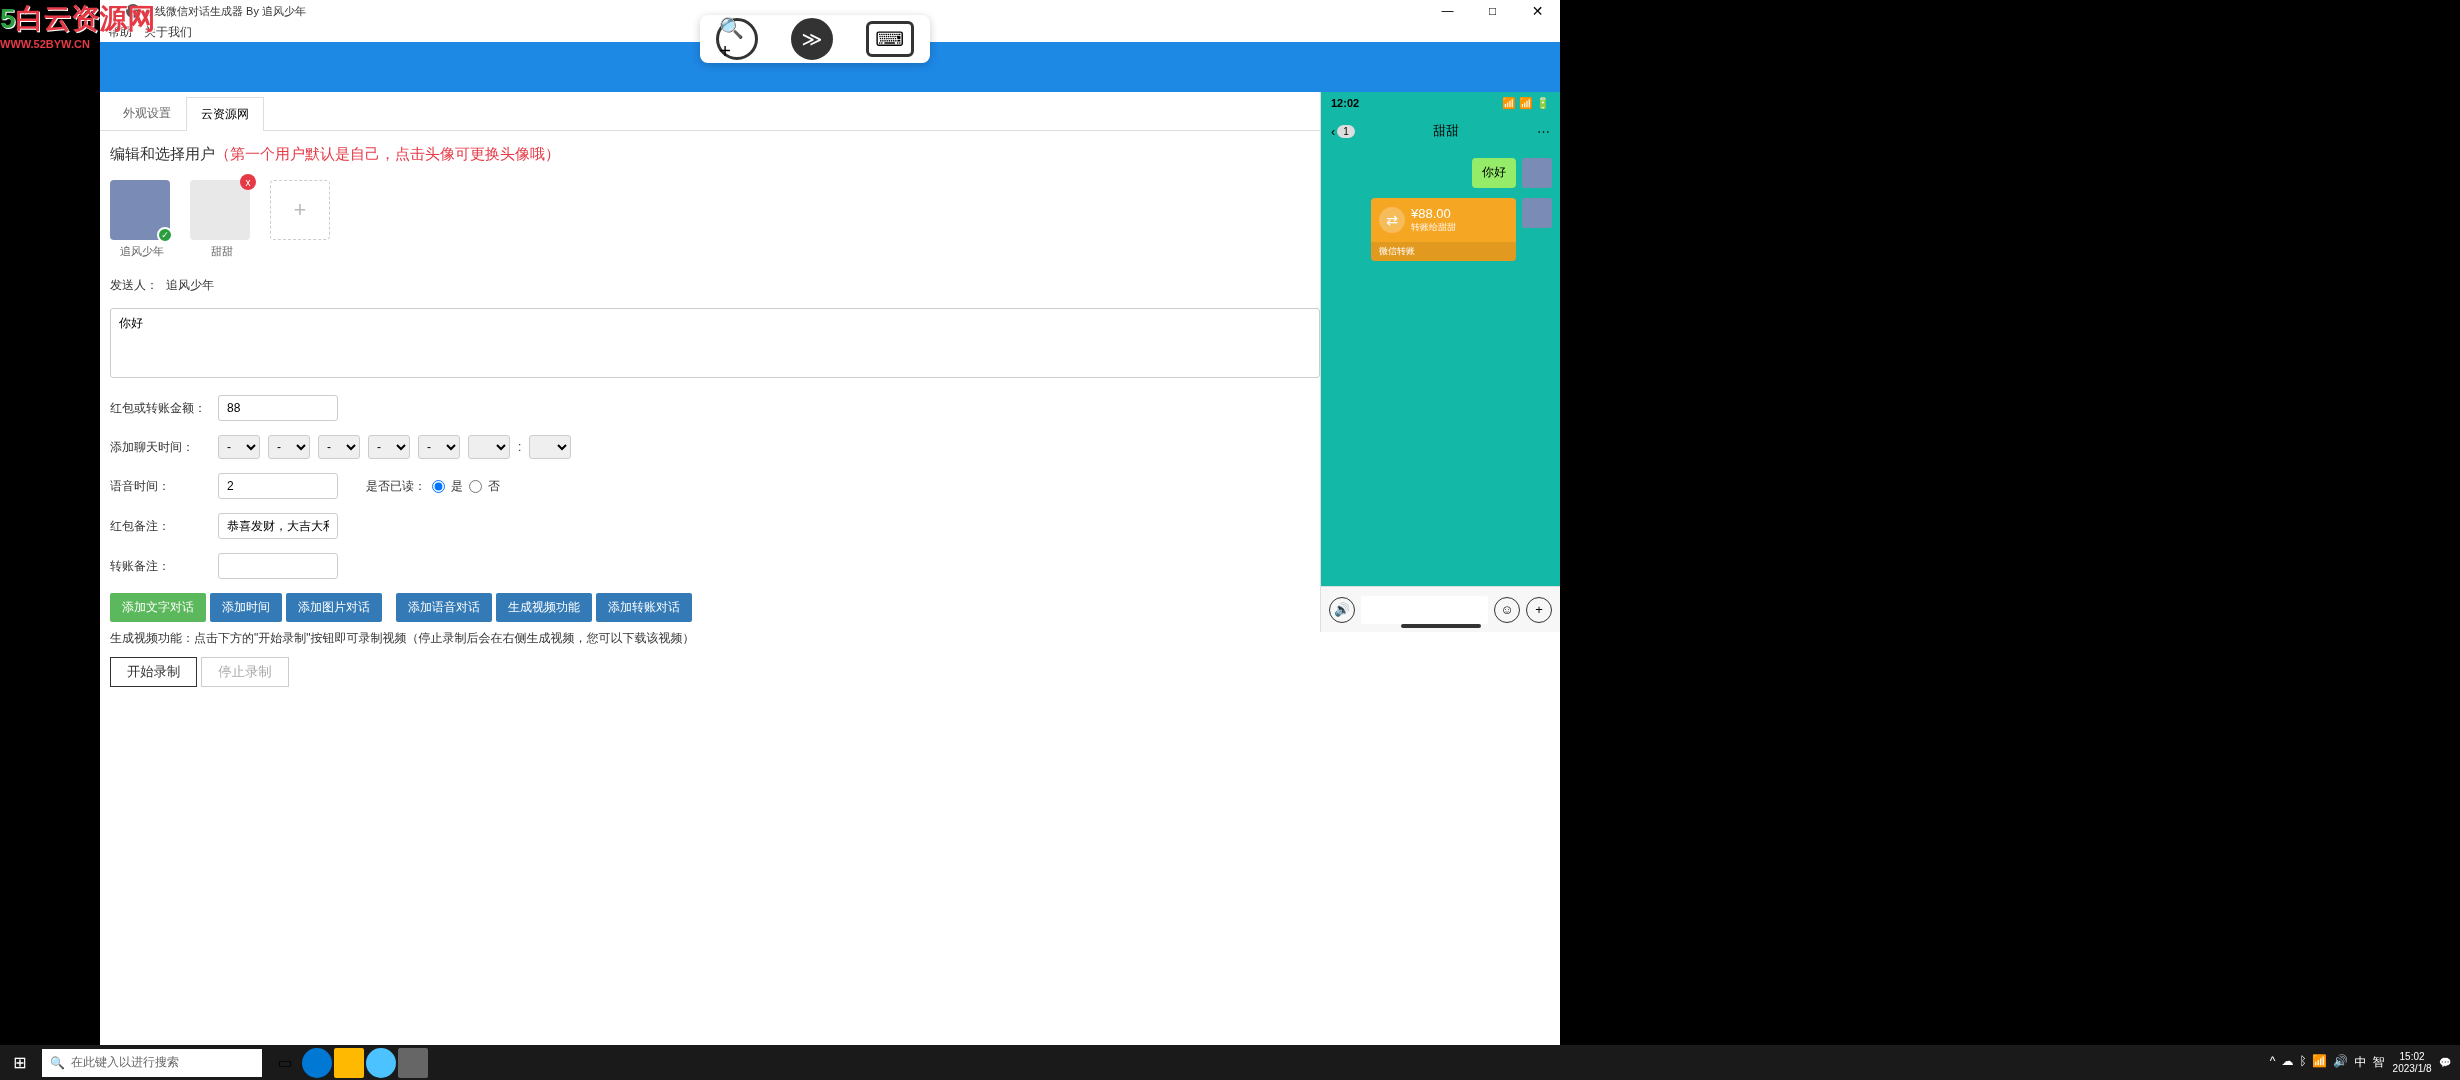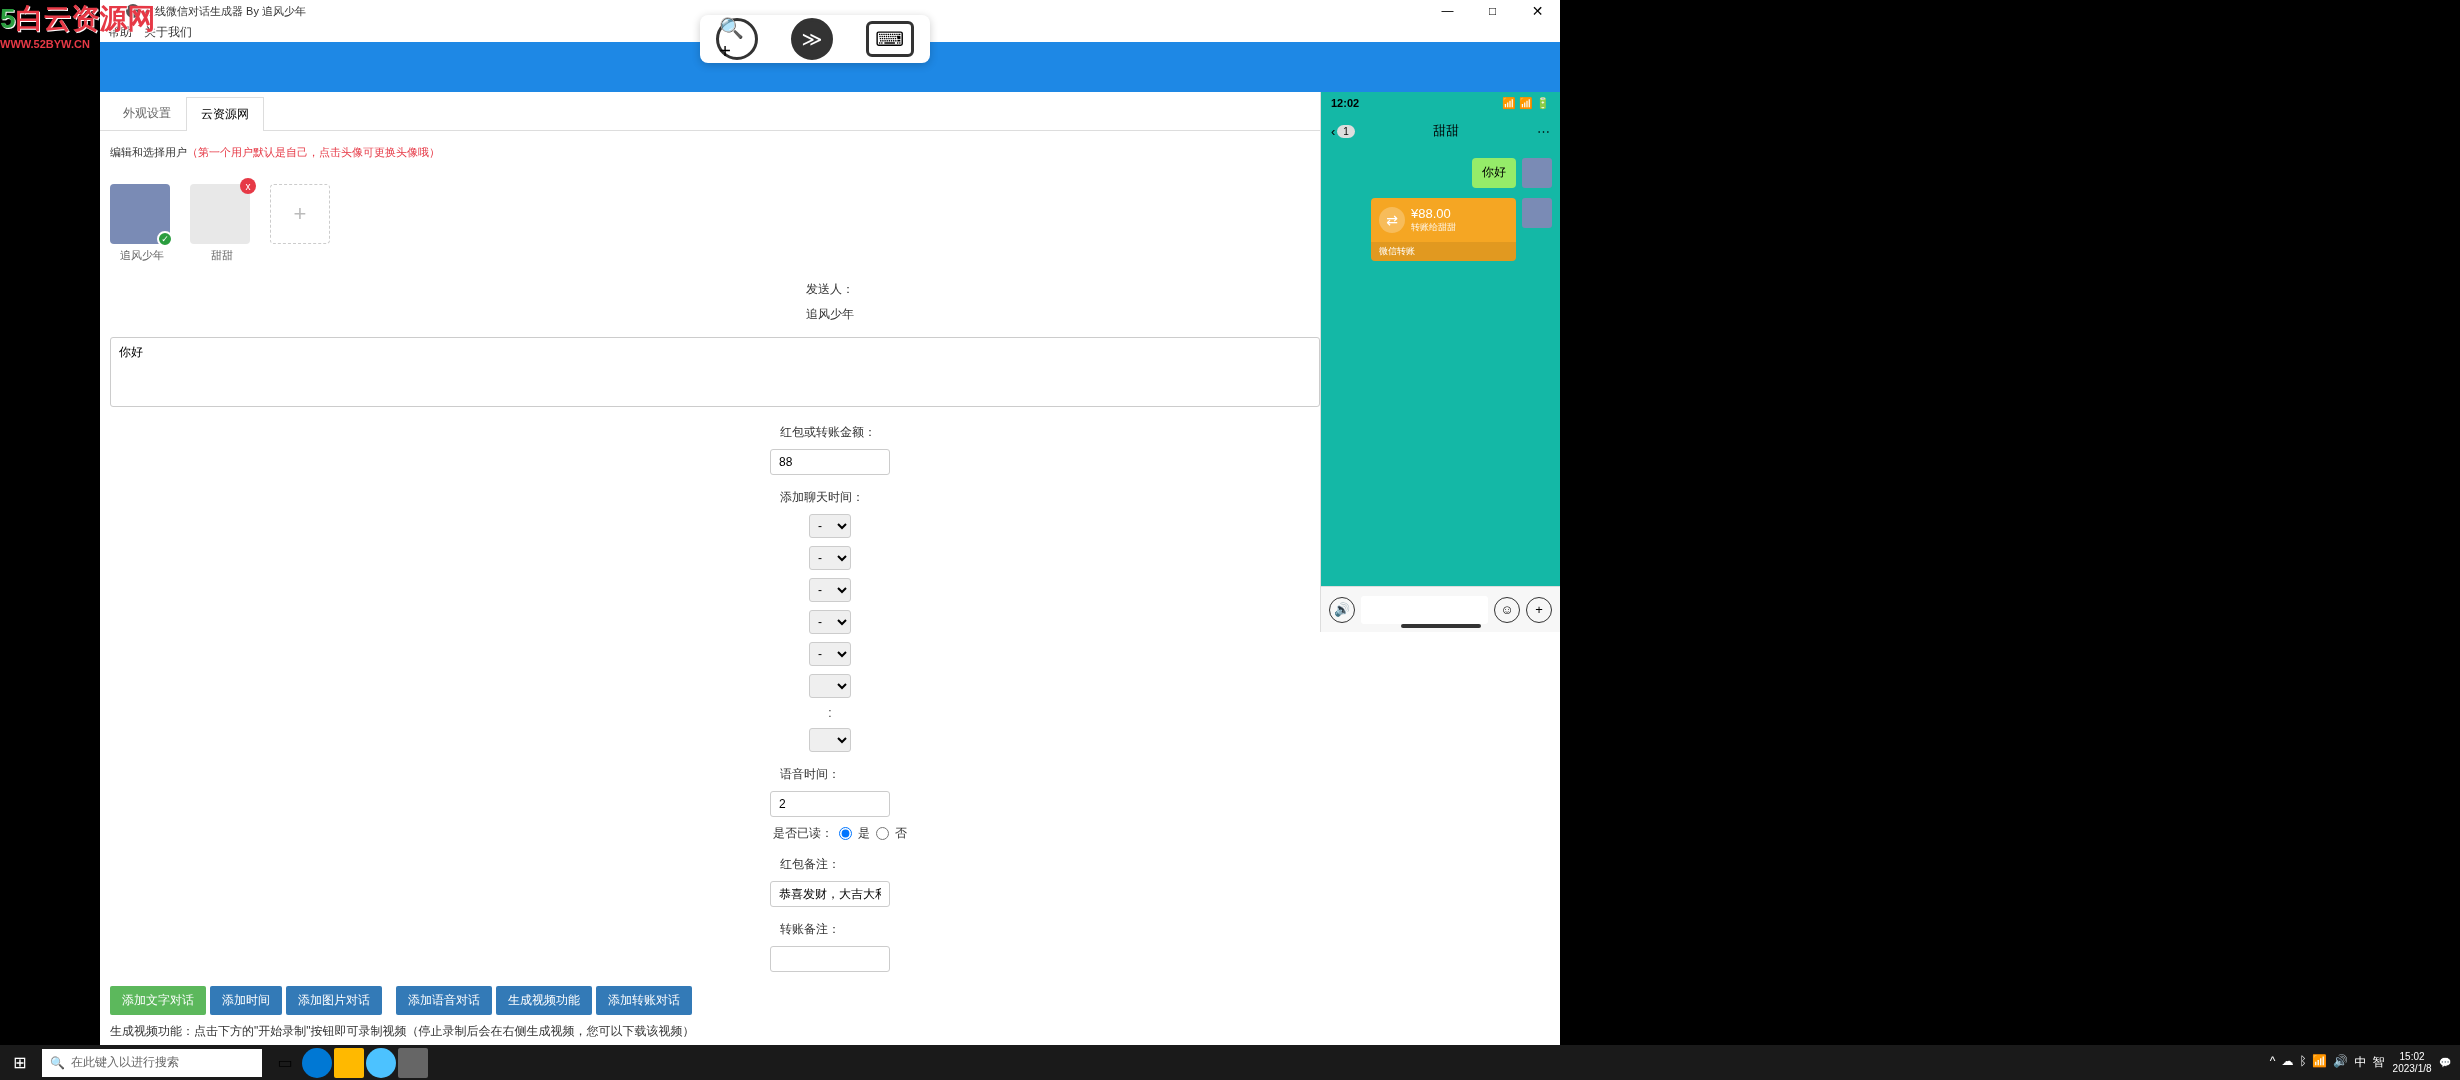--- a/index.html
+++ b/index.html
@@ -33,33 +33,33 @@
 .float-btn.dark { background:#333; color:#fff; border-color:#333; }
 .float-btn.kb { border-radius:6px; width:48px; height:36px; border:3px solid #333; }
 
 
 .tabs { display:flex; border-bottom:1px solid #ddd; padding:0 8px; margin-top:4px; }
 .tab { padding:8px 14px; font-size:12px; color:#666; border:1px solid transparent; border-bottom:none; }
 .tab.active { color:#000; border-color:#ddd; background:#fff; position:relative; top:1px; }
 
 
 .content { padding:14px 10px; font-size:12px; color:#333; }
-.hint { font-size:11px; margin-bottom:24px; }
+.hint { font-size:15px; margin-bottom:16px; }
 .hint-red { color:#e63946; }
 
 .users-row { display:flex; gap:16px; margin-bottom:18px; }
 .user-card { width:64px; text-align:center; position:relative; }
 .user-avatar { width:60px; height:60px; border-radius:4px; margin-bottom:4px; background:#7a8bb5; position:relative; }
 .user-avatar.u2 { background:#e8e8e8; }
 .avatar-check { position:absolute; bottom:-3px; right:-3px; width:16px; height:16px; background:#2a9d3f; border-radius:50%; border:2px solid #fff; color:#fff; font-size:9px; display:flex; align-items:center; justify-content:center; }
 .avatar-x { position:absolute; top:-6px; right:-6px; width:16px; height:16px; background:#e63946; border-radius:50%; color:#fff; font-size:10px; display:flex; align-items:center; justify-content:center; }
 .user-name { font-size:11px; color:#666; }
 .add-user { width:60px; height:60px; border:1px dashed #ccc; border-radius:4px; display:flex; align-items:center; justify-content:center; font-size:22px; color:#bbb; }
 
-.form-row { display:flex; align-items:center; margin-bottom:14px; gap:8px;flex-direction:column; }
+.form-row { display:flex; align-items:center; margin-bottom:14px; gap:8px; }
 .form-label { width:100px; font-size:12px; color:#333; }
 .form-input { border:1px solid #ccc; border-radius:3px; padding:5px 8px; font-size:12px; }
 .form-input.w120 { width:120px; }
 .form-textarea { width:1210px; height:70px; border:1px solid #ccc; border-radius:3px; padding:6px 8px; font-size:12px; resize:none; }
 .form-select { border:1px solid #ccc; border-radius:3px; padding:3px 4px; font-size:12px; width:42px; }
 
 .radio-group { display:flex; align-items:center; gap:6px; font-size:12px; margin-left:20px; }
 
 .btn-row { display:flex; gap:4px; margin-bottom:8px; flex-wrap:wrap; }
 .btn { padding:6px 12px; font-size:12px; color:#fff; border:none; border-radius:2px; cursor:pointer; }

